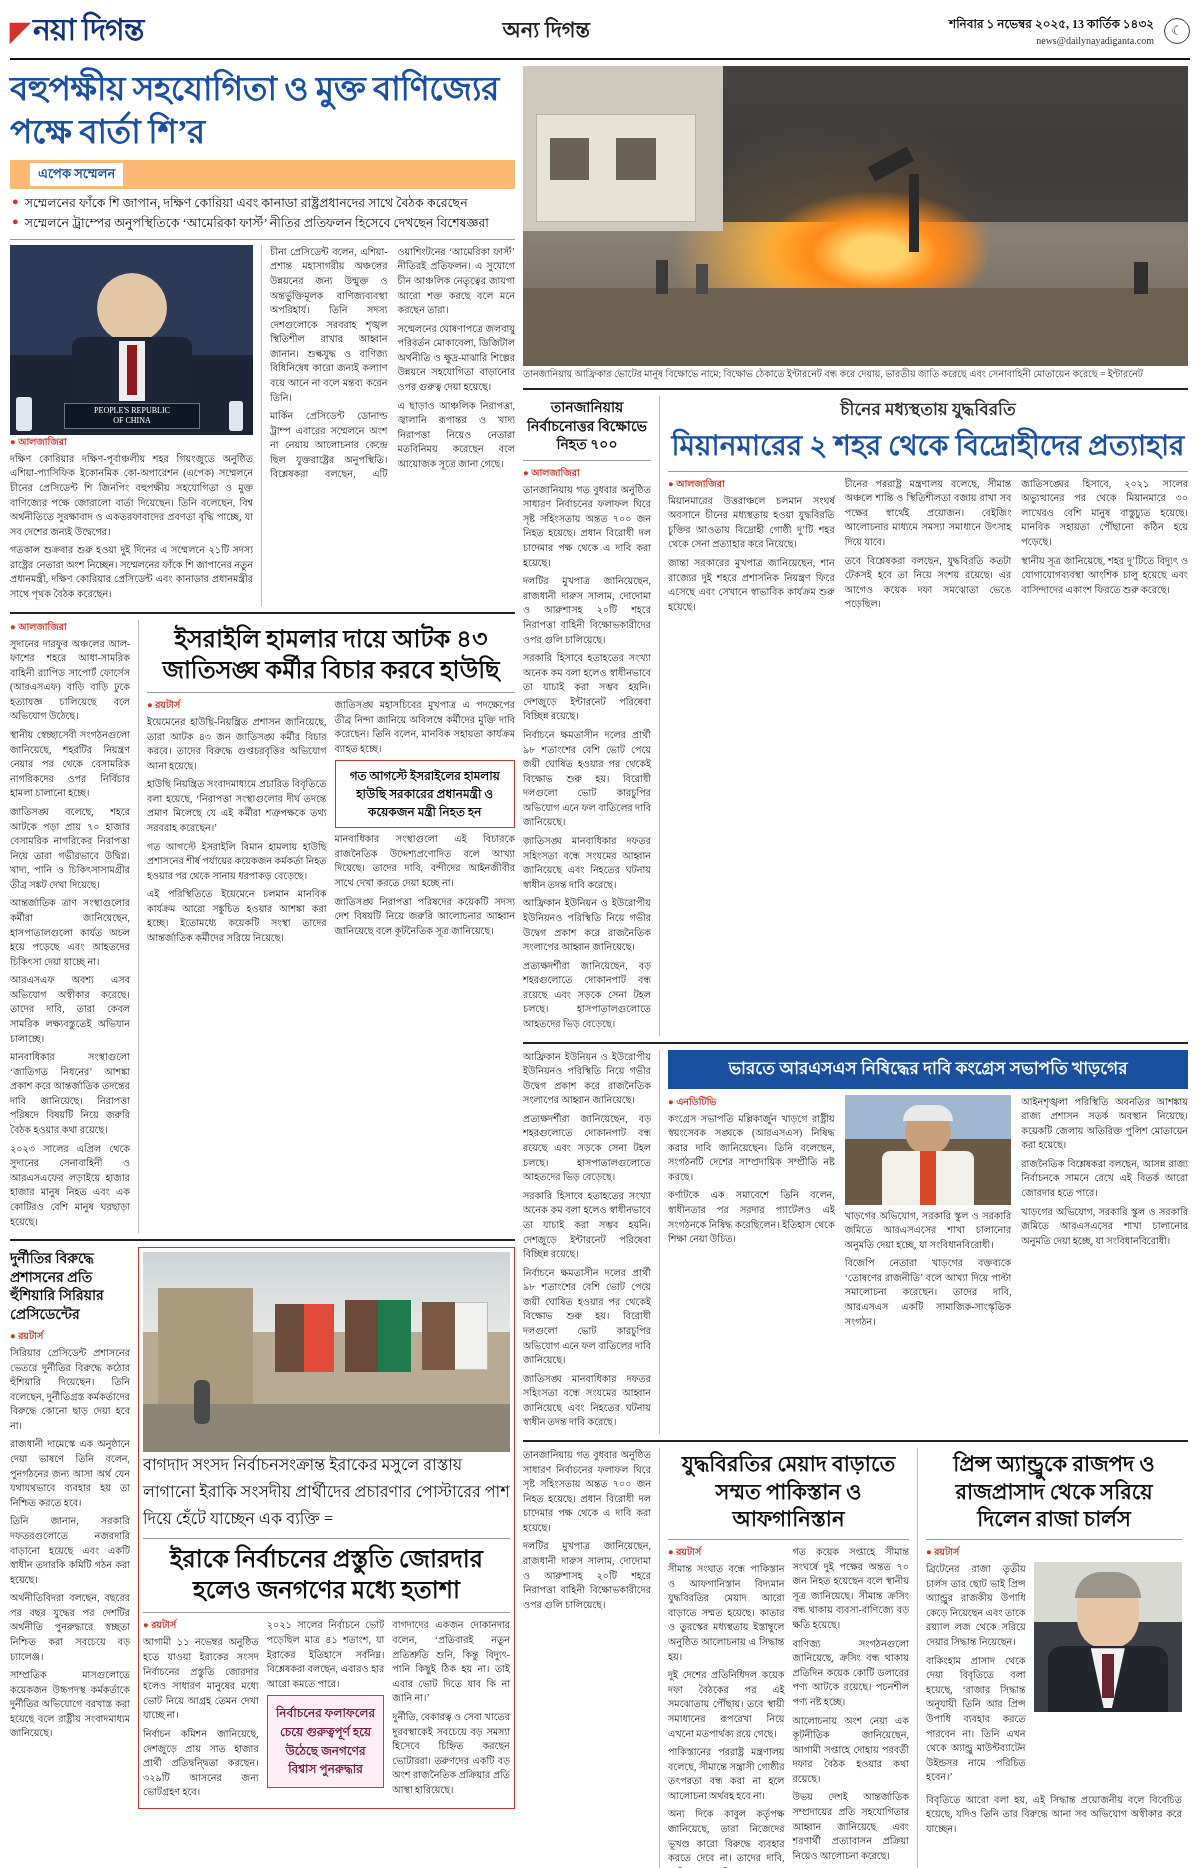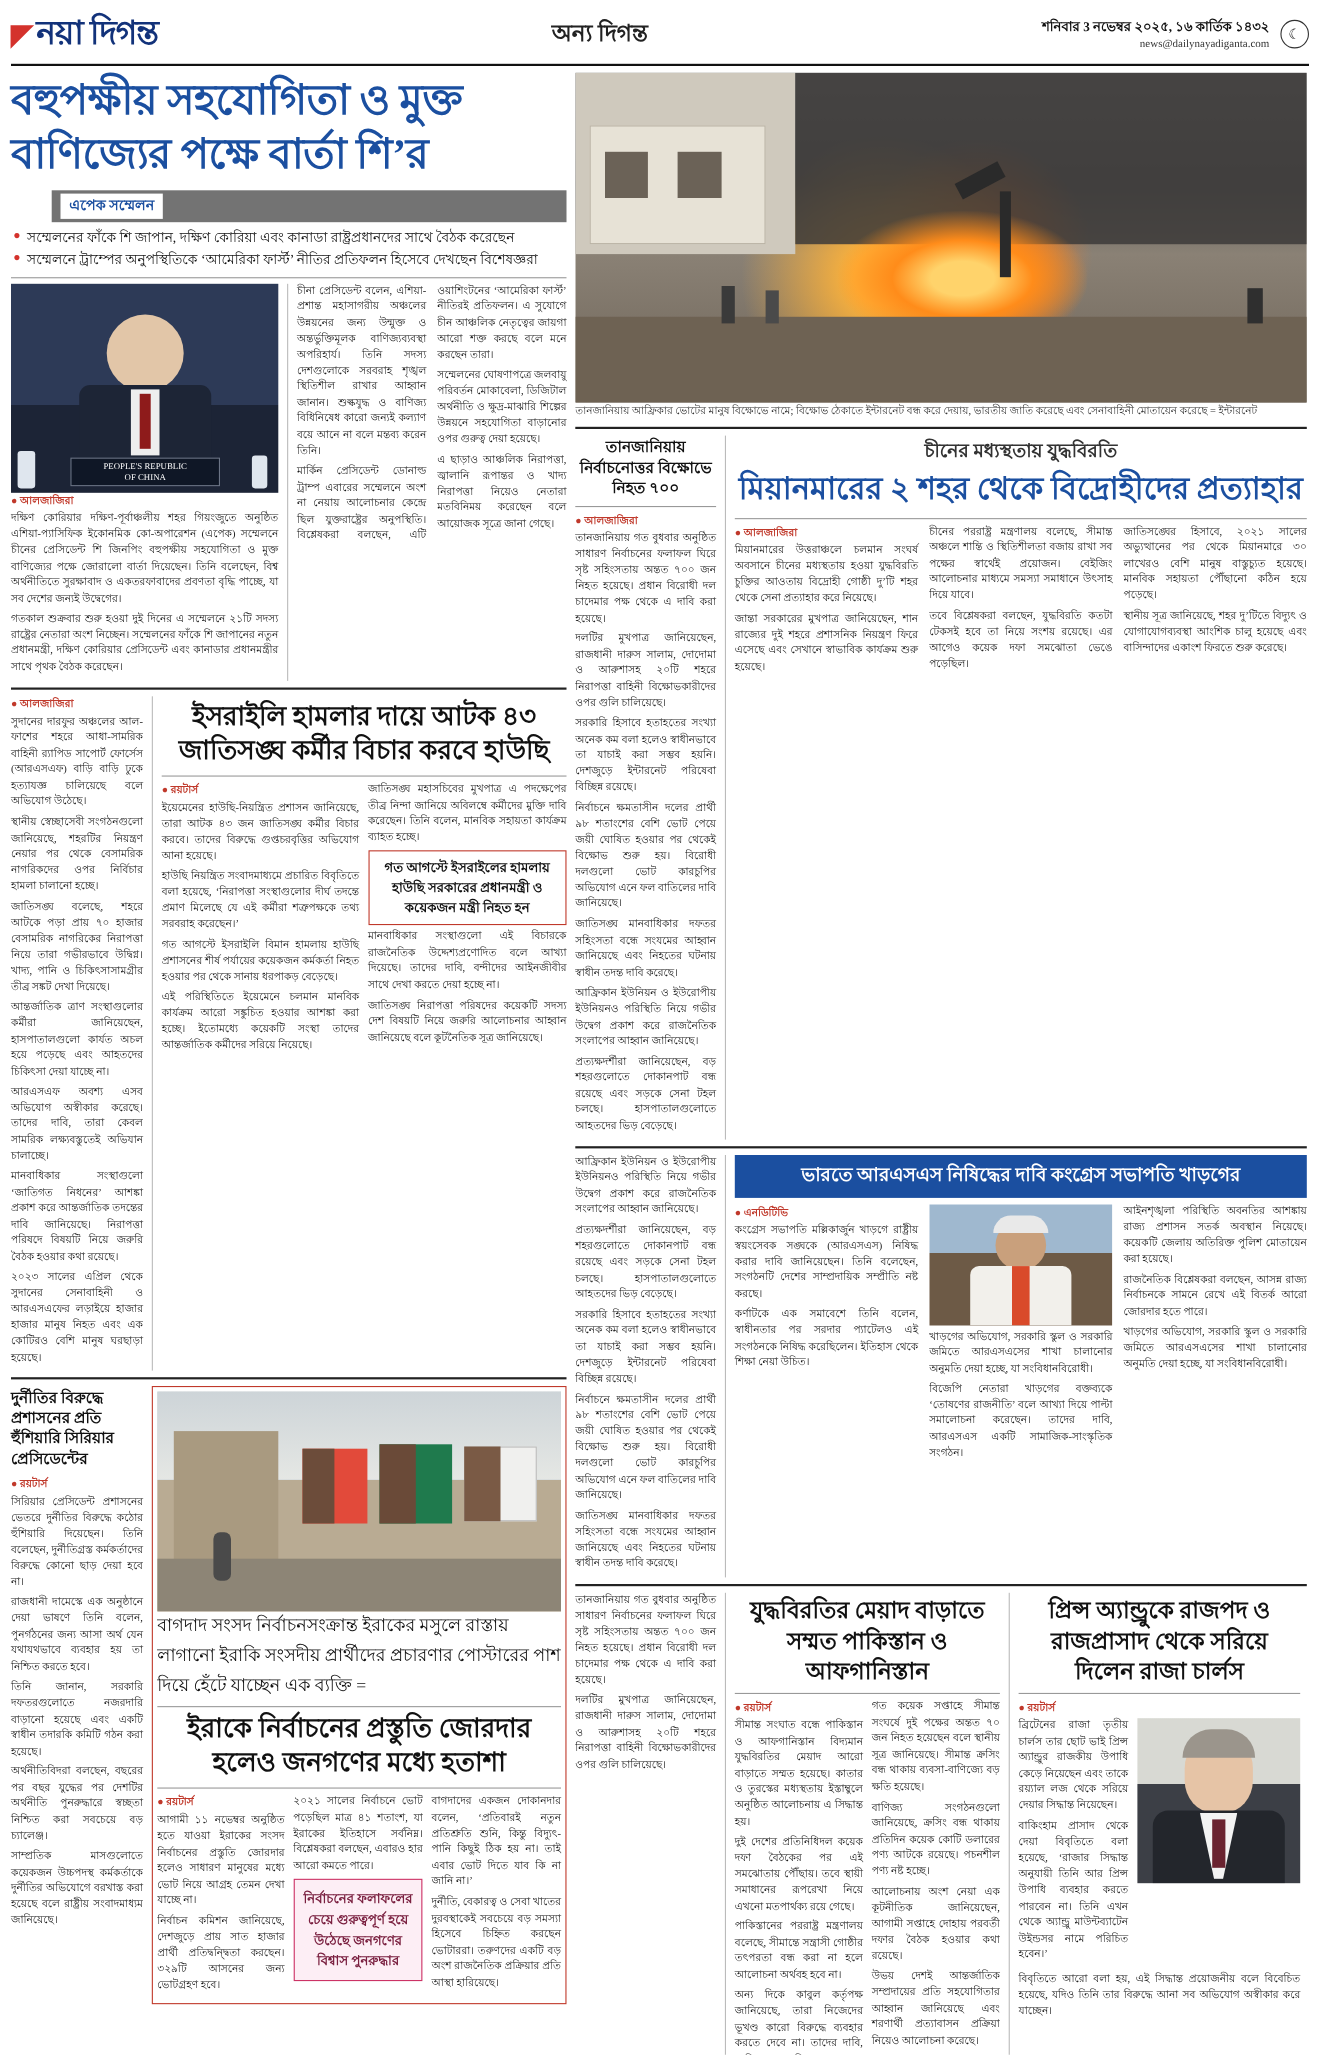--- a/index.html
+++ b/index.html
@@ -25,24 +25,24 @@
   .masthead-right .mail { font-size:10px; color:#333; }
   .mh-circle { width:26px; height:26px; border:1.5px solid #333; border-radius:50%;
                display:flex; align-items:center; justify-content:center; font-size:13px; color:#333;}
 
   
   .body-wrap { display:flex; gap:8px; margin-top:6px; }
   .col-left { width:505px; }
   .col-right { width:665px; }
 
   
-  h1.lead { font-size:38px; line-height:1.3; color:#1b4fa0; font-weight:bold;
+  h1.lead { font-size:33px; line-height:1.3; color:#1b4fa0; font-weight:bold;
             margin:2px 0 6px 0; letter-spacing:-0.5px; }
-  .kicker-bar { display:flex; align-items:center; gap:6px; background:#737373;
-                color:#fff; padding:3px 8px; font-size:14px; font-weight:bold; margin-bottom:4px;margin-left:37px;}
+  .kicker-bar { display:flex; align-items:center; gap:6px; background:#fdba74;
+                color:#fff; padding:3px 20px; font-size:14px; font-weight:bold; margin-bottom:4px;}
   .kicker-bar .kick-label { background:#fff; color:#1b4fa0; padding:1px 8px; font-size:13px;}
   .bullets { font-size:12.5px; line-height:1.6; margin:2px 0 6px 2px; }
   .bullets div { display:flex; gap:6px; align-items:flex-start; }
   .bullets .dot { color:#d4322c; font-size:11px; line-height:1.5; }
   hr.rule { border:0; border-top:1px solid #999; margin:5px 0; }
   hr.thick { border:0; border-top:2px solid #222; margin:6px 0; }
 
   .imgbox { position:relative; width:100%; overflow:hidden; }
   .imgbox .cap { font-size:9.5px; color:#333; padding:2px 0; line-height:1.3; }
 
@@ -85,21 +85,21 @@
 <div class="page">
 
   <div class="masthead">
     <div class="logo">
       <span class="flame">◤</span>
       <span>নয়া দিগন্ত</span>
     </div>
     <div class="masthead-center">অন্য দিগন্ত</div>
     <div class="masthead-right">
       <div>
-        <div class="dateline">শনিবার 3 নভেম্বর ২০২৫, ১৬ কার্তিক ১৪৩২</div>
+        <div class="dateline">শনিবার ১ নভেম্বর ২০২৫, 13 কার্তিক ১৪৩২</div>
         <div class="mail">news@dailynayadiganta.com</div>
       </div>
       <div class="mh-circle">☾</div>
     </div>
   </div>
 
   <div class="body-wrap">
 
     <div class="col-left">
 

